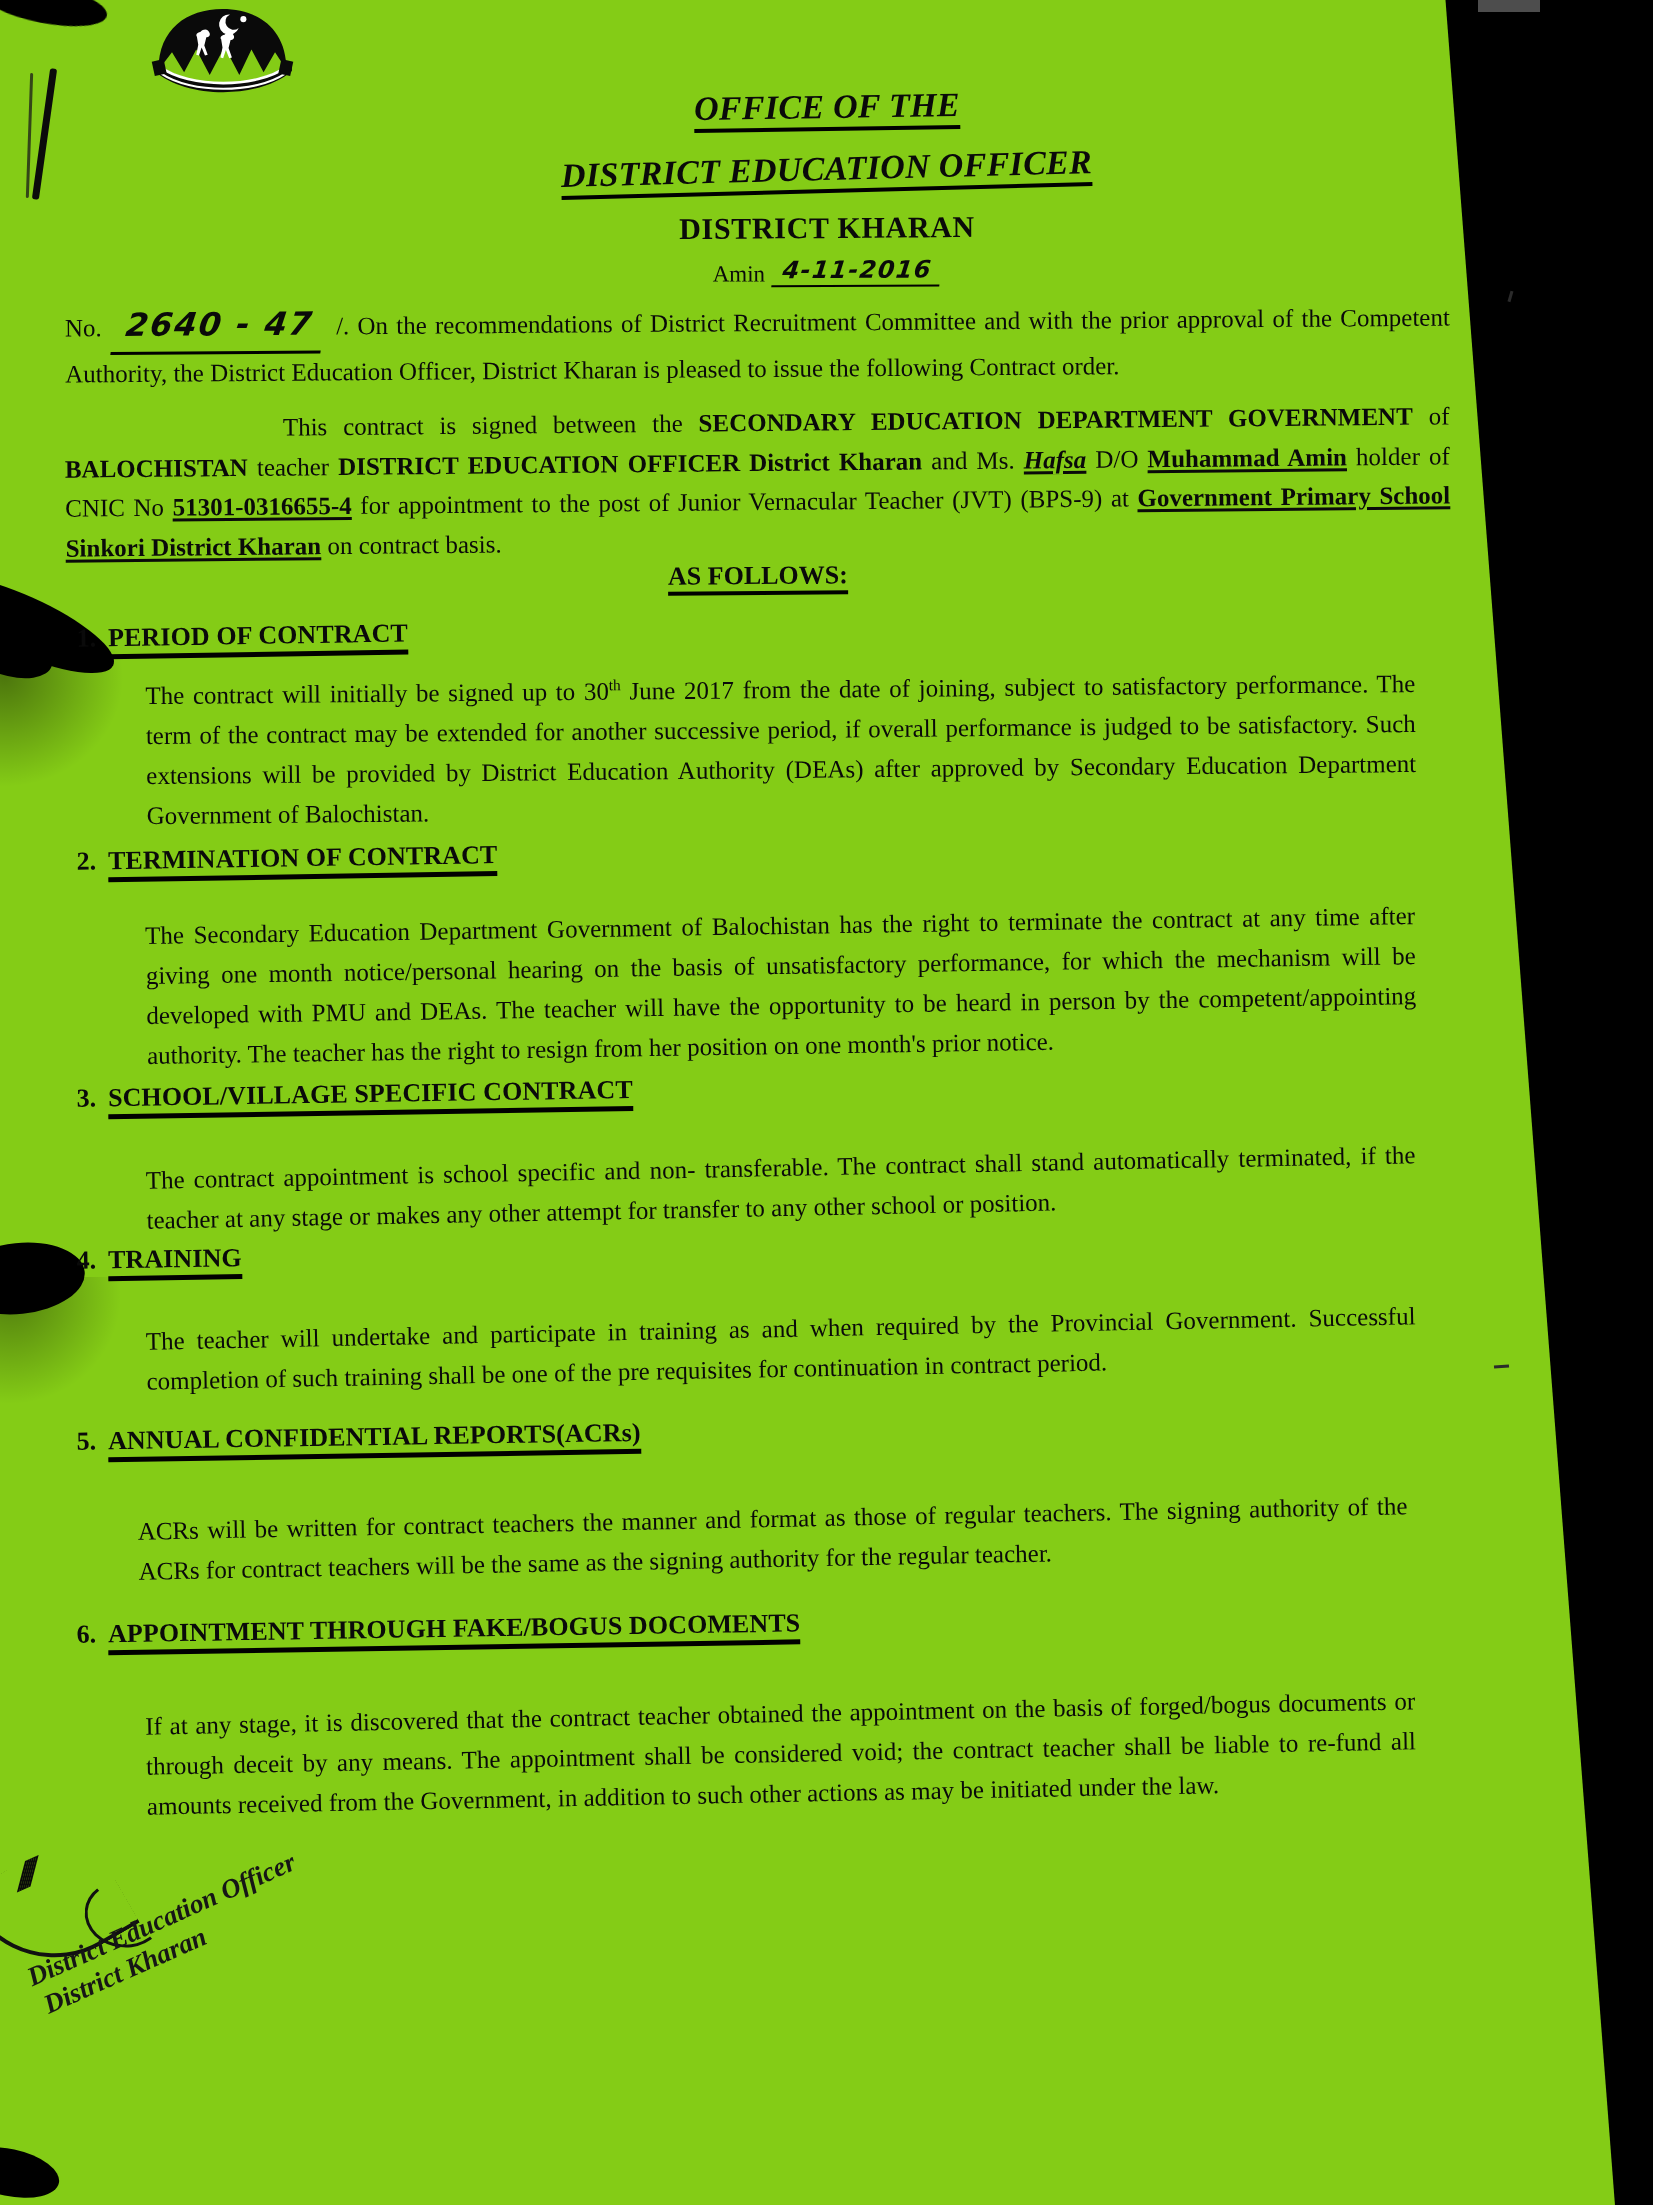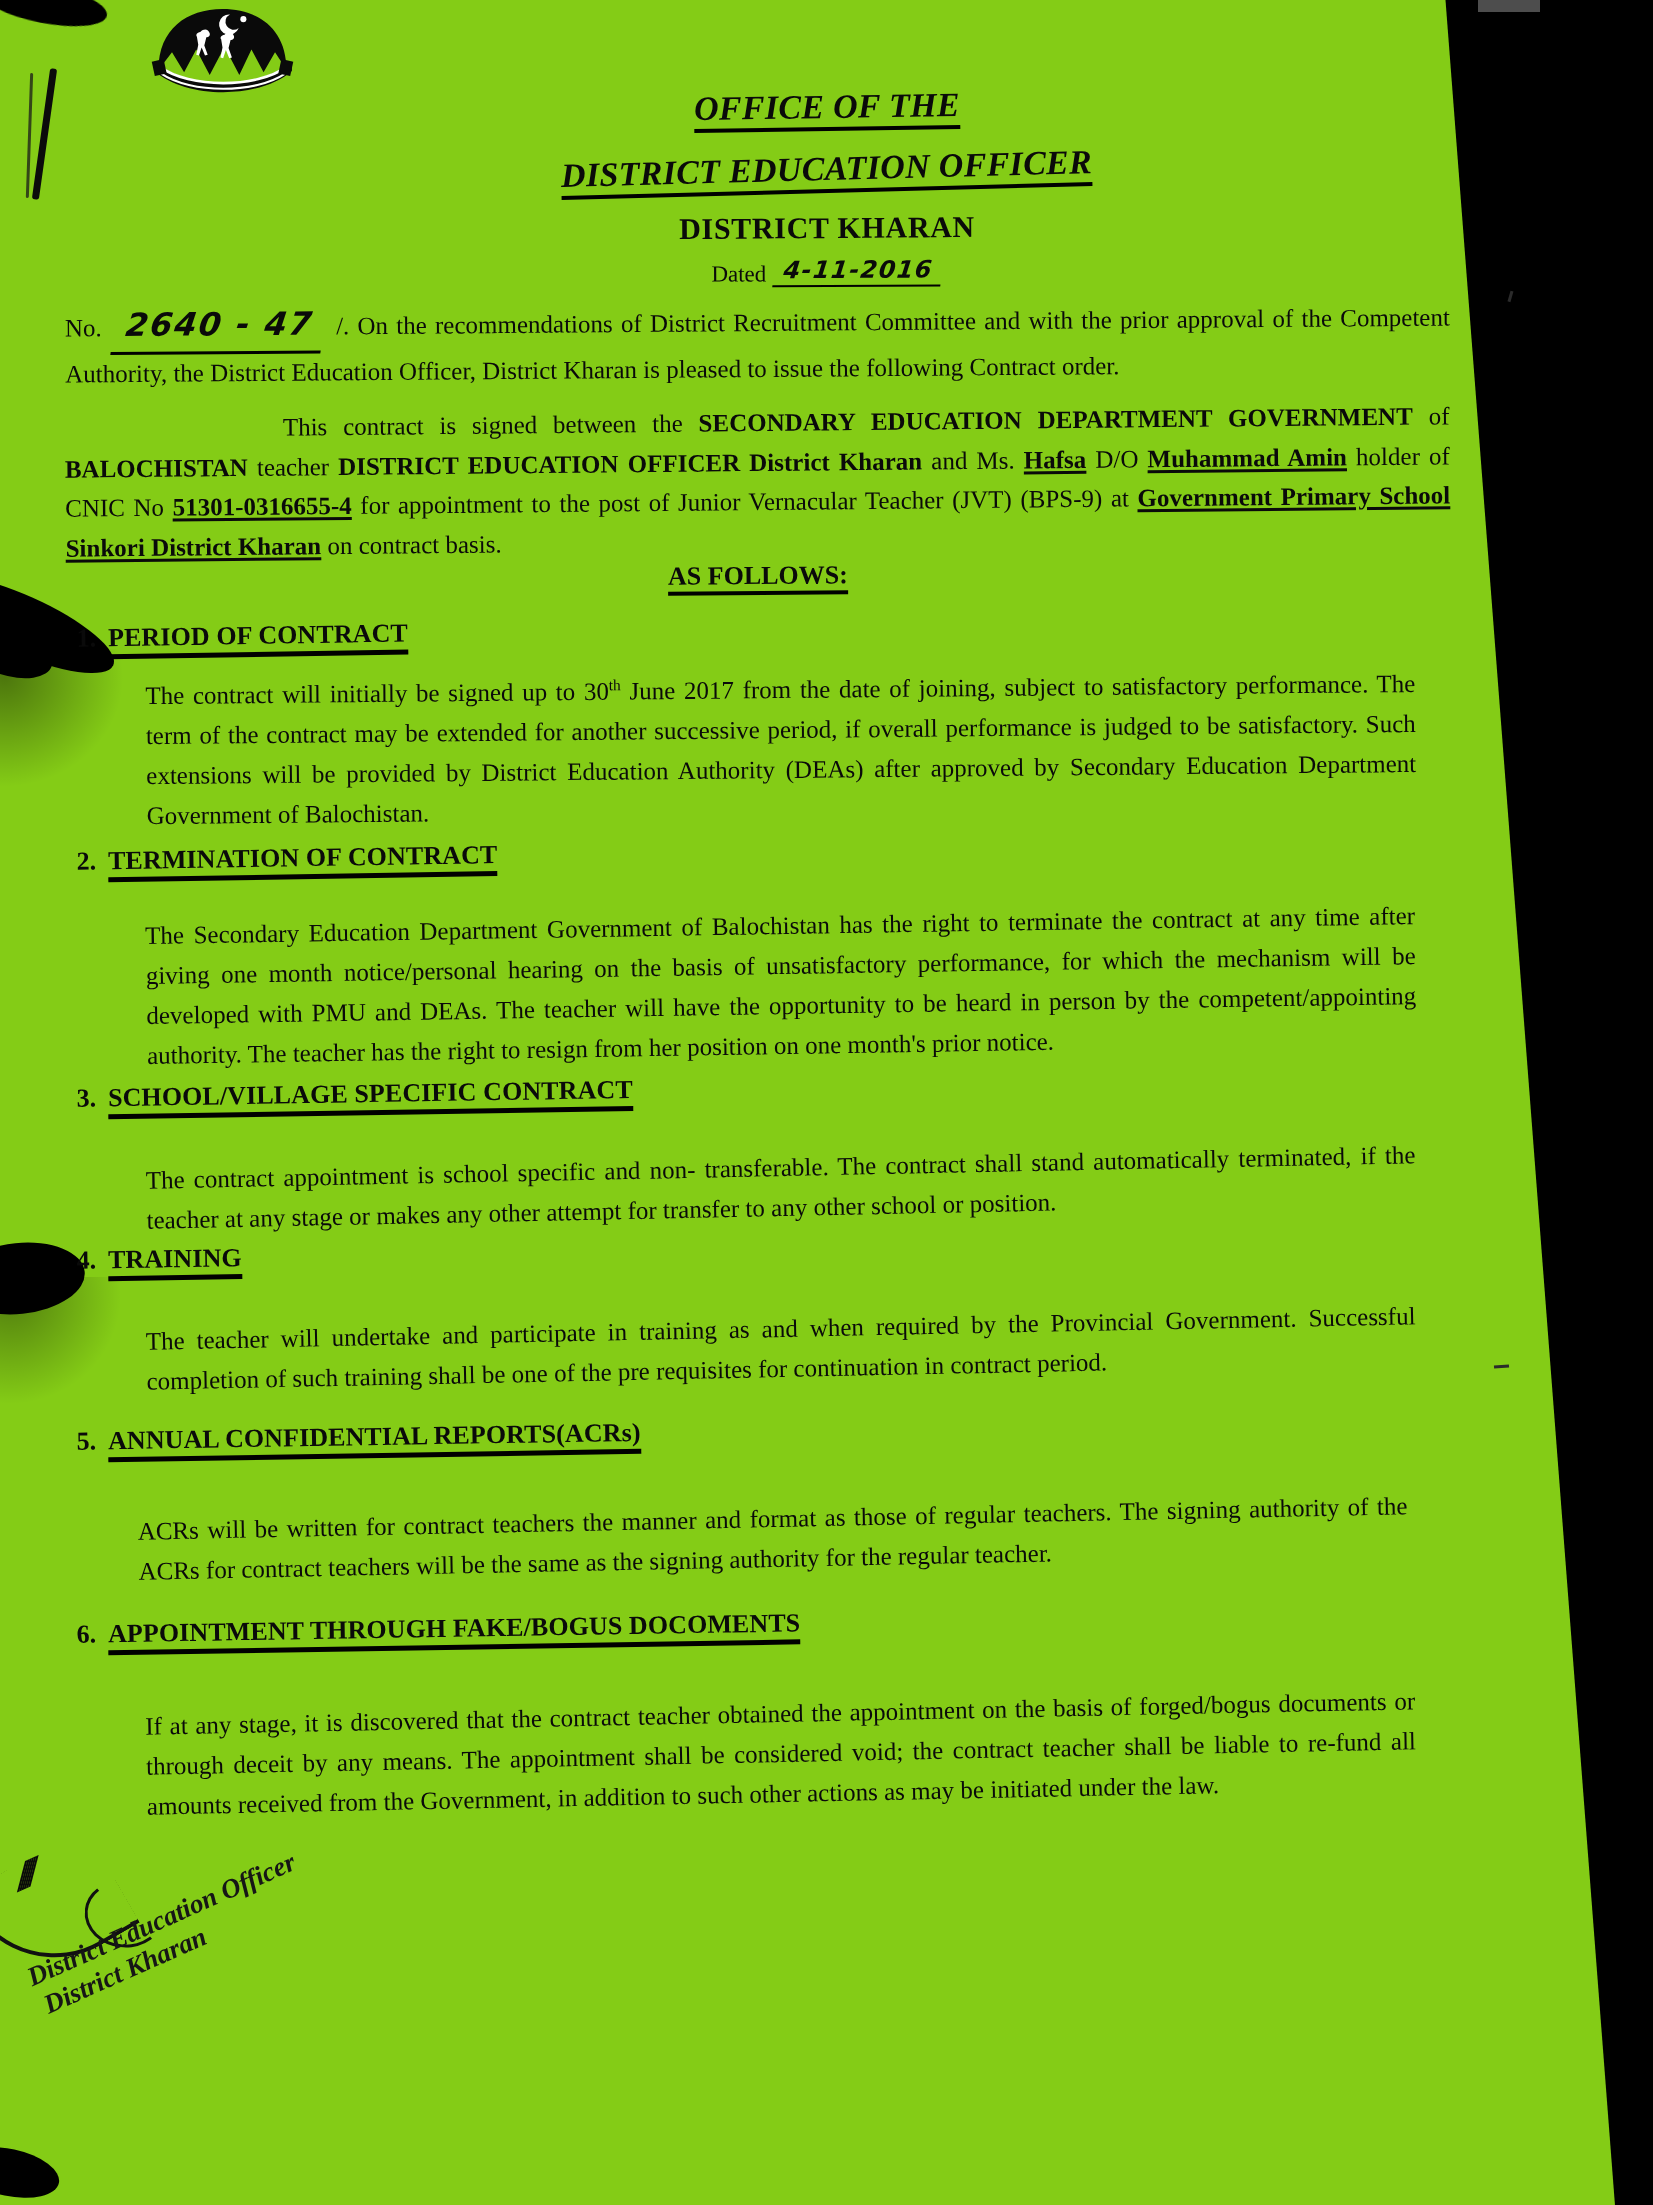--- a/index.html
+++ b/index.html
@@ -228,21 +228,21 @@
     line-height: 1.58;
     text-align: justify;
     margin: 15px 0 0 0;
   }
   .tilt-a { transform: rotate(-0.55deg); }
   .tilt-b { transform: rotate(-0.9deg); }
   .tilt-c { transform: rotate(-1.15deg); }
 
   .b { font-weight: bold; }
   .bu { font-weight: bold; text-decoration: underline; text-underline-offset: 3.4px; text-decoration-thickness: 3.4px; }
-  .it { }
+  .it { font-style: italic; }
 
   .terms-heading {
     margin-top: 13.5px;
     font-size: 26px;
     font-weight: bold;
     letter-spacing: -0.2px;
     border-bottom: 4.7px solid #000;
     display: inline-block;
     transform: rotate(-0.75deg);
     margin-left: -12px;
@@ -395,21 +395,21 @@
       <rect x="12" y="82" width="18" height="22" fill="#0a0a0a" transform="rotate(-12 21 93)"></rect>
       <rect x="200" y="82" width="18" height="22" fill="#0a0a0a" transform="rotate(12 209 93)"></rect>
     </svg>
   </div>
 
   <div class="letterhead">
     <div><span class="lh-line1">OFFICE OF THE</span></div>
     <div><span class="lh-line2">DISTRICT EDUCATION OFFICER</span></div>
     <div class="lh-line3">DISTRICT KHARAN</div>
     <div class="lh-dated-row">
-      <span class="lh-dated-label">Dated</span>
+      <span class="lh-dated-label">Amin</span>
       <span class="hand">4-11-2016</span>
     </div>
   </div>
 
   <div class="body-wrap">
 
 
     <div class="no-row">
       <span class="no-label">No.</span>
       <span class="hand-no">2640 - 47</span>

